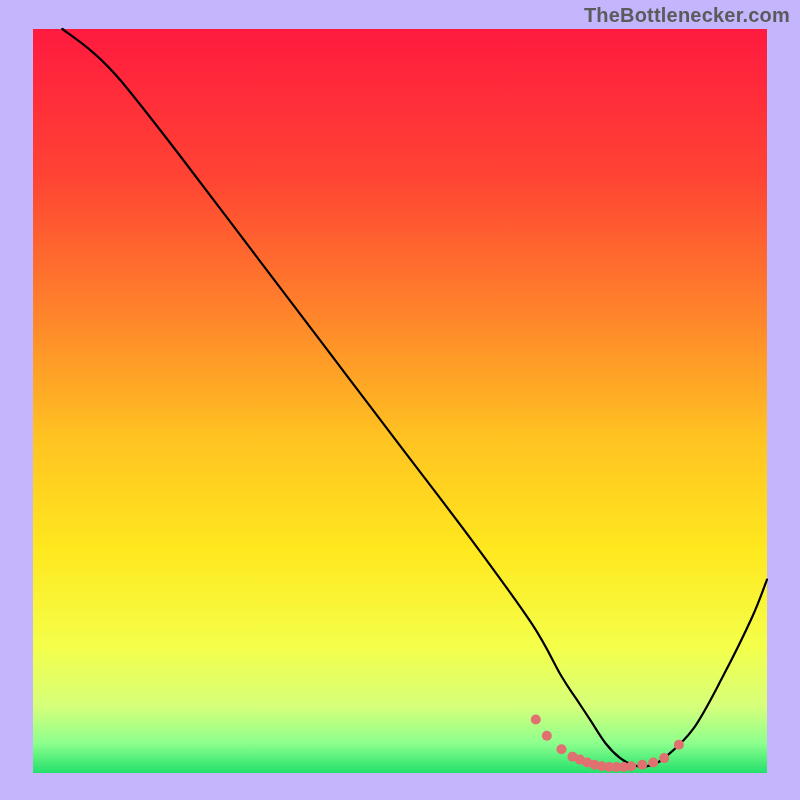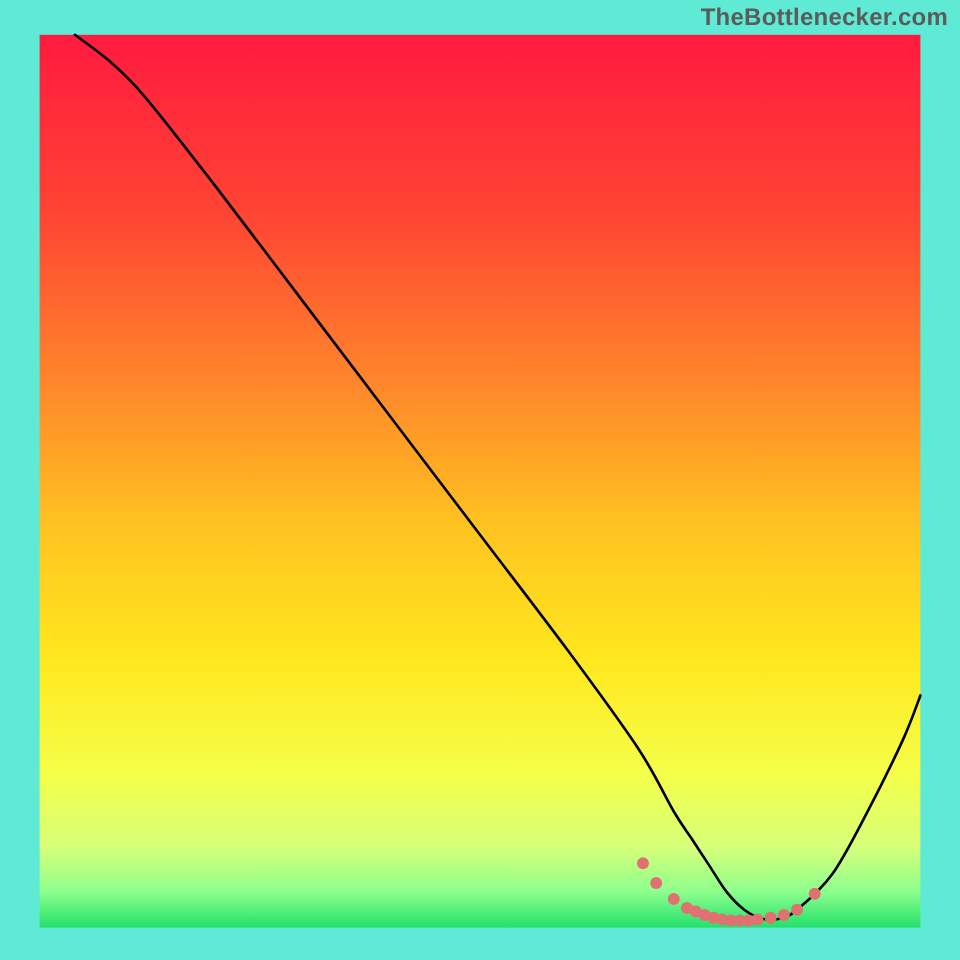--- a/index.html
+++ b/index.html
@@ -8,21 +8,21 @@
     width: 800px;
     height: 800px;
     background: #000;
     overflow: hidden;
     font-family: Arial, Helvetica, sans-serif;
   }
   .frame {
     position: relative;
     width: 800px;
     height: 800px;
-    background: #5eead4;
+    background: #c4b5fd;
   }
   .watermark {
     position: absolute;
     top: 4px;
     right: 10px;
     color: #5b5b5b;
     font-size: 20px;
     font-weight: 600;
     letter-spacing: 0.2px;
     z-index: 20;

